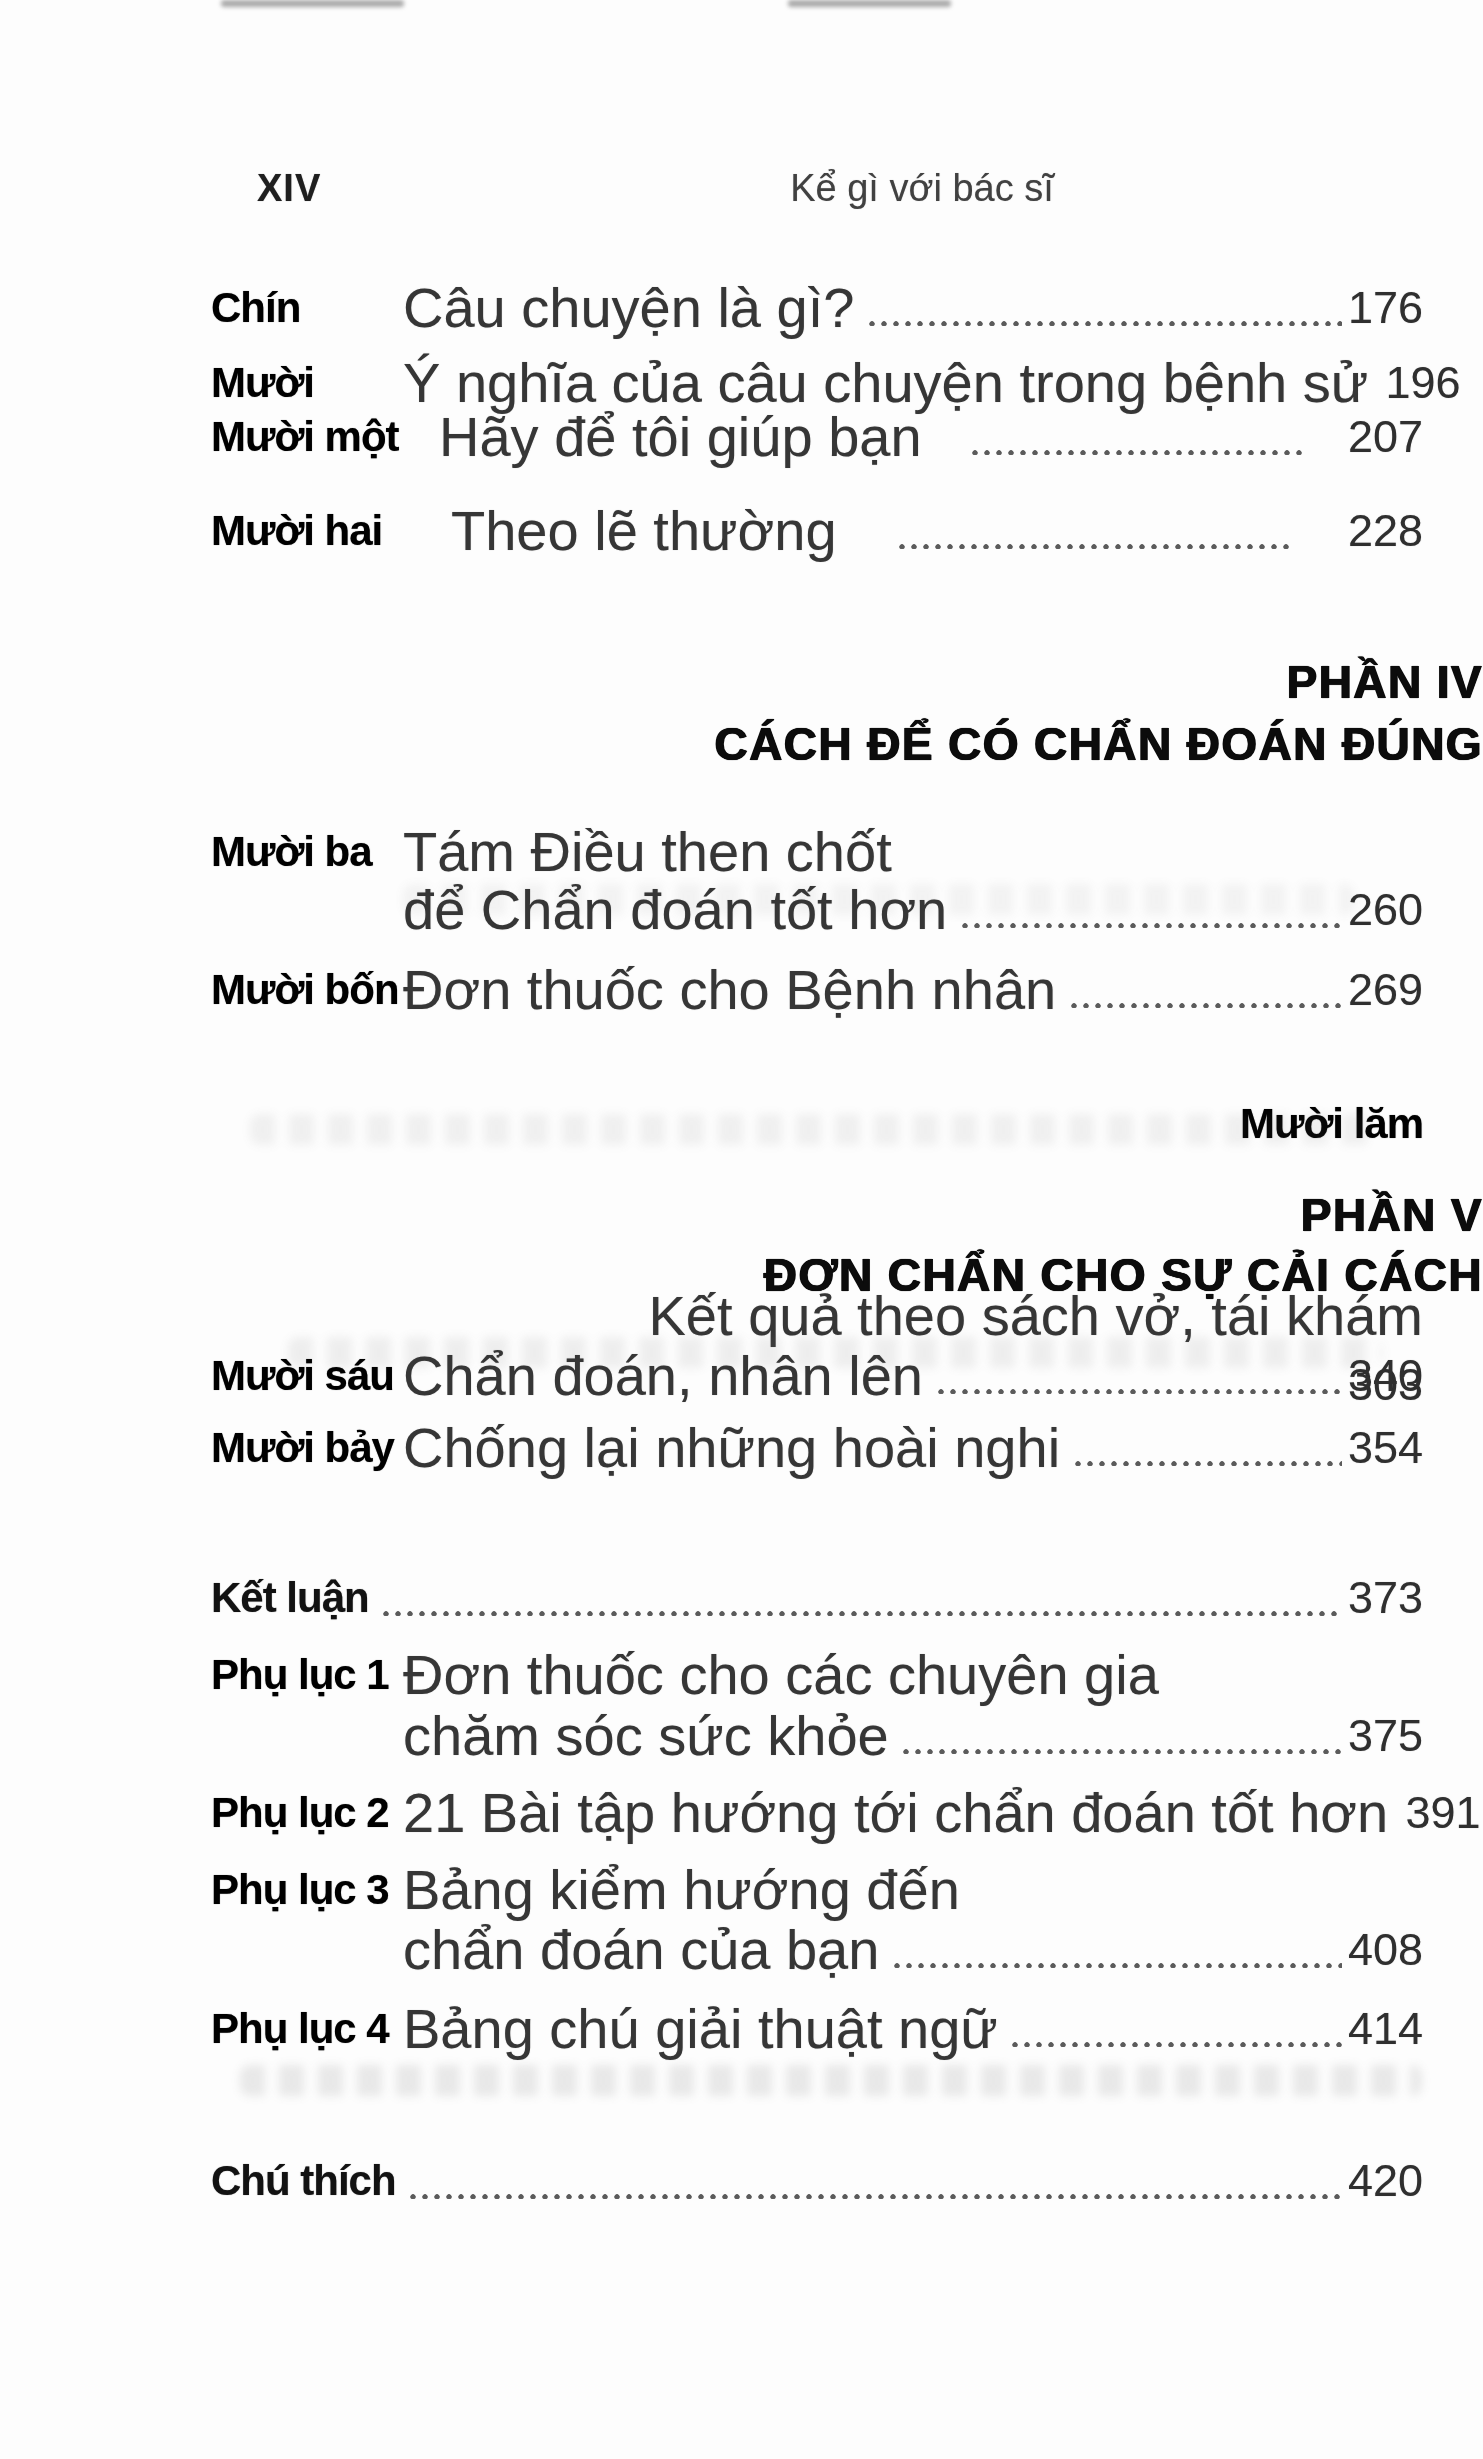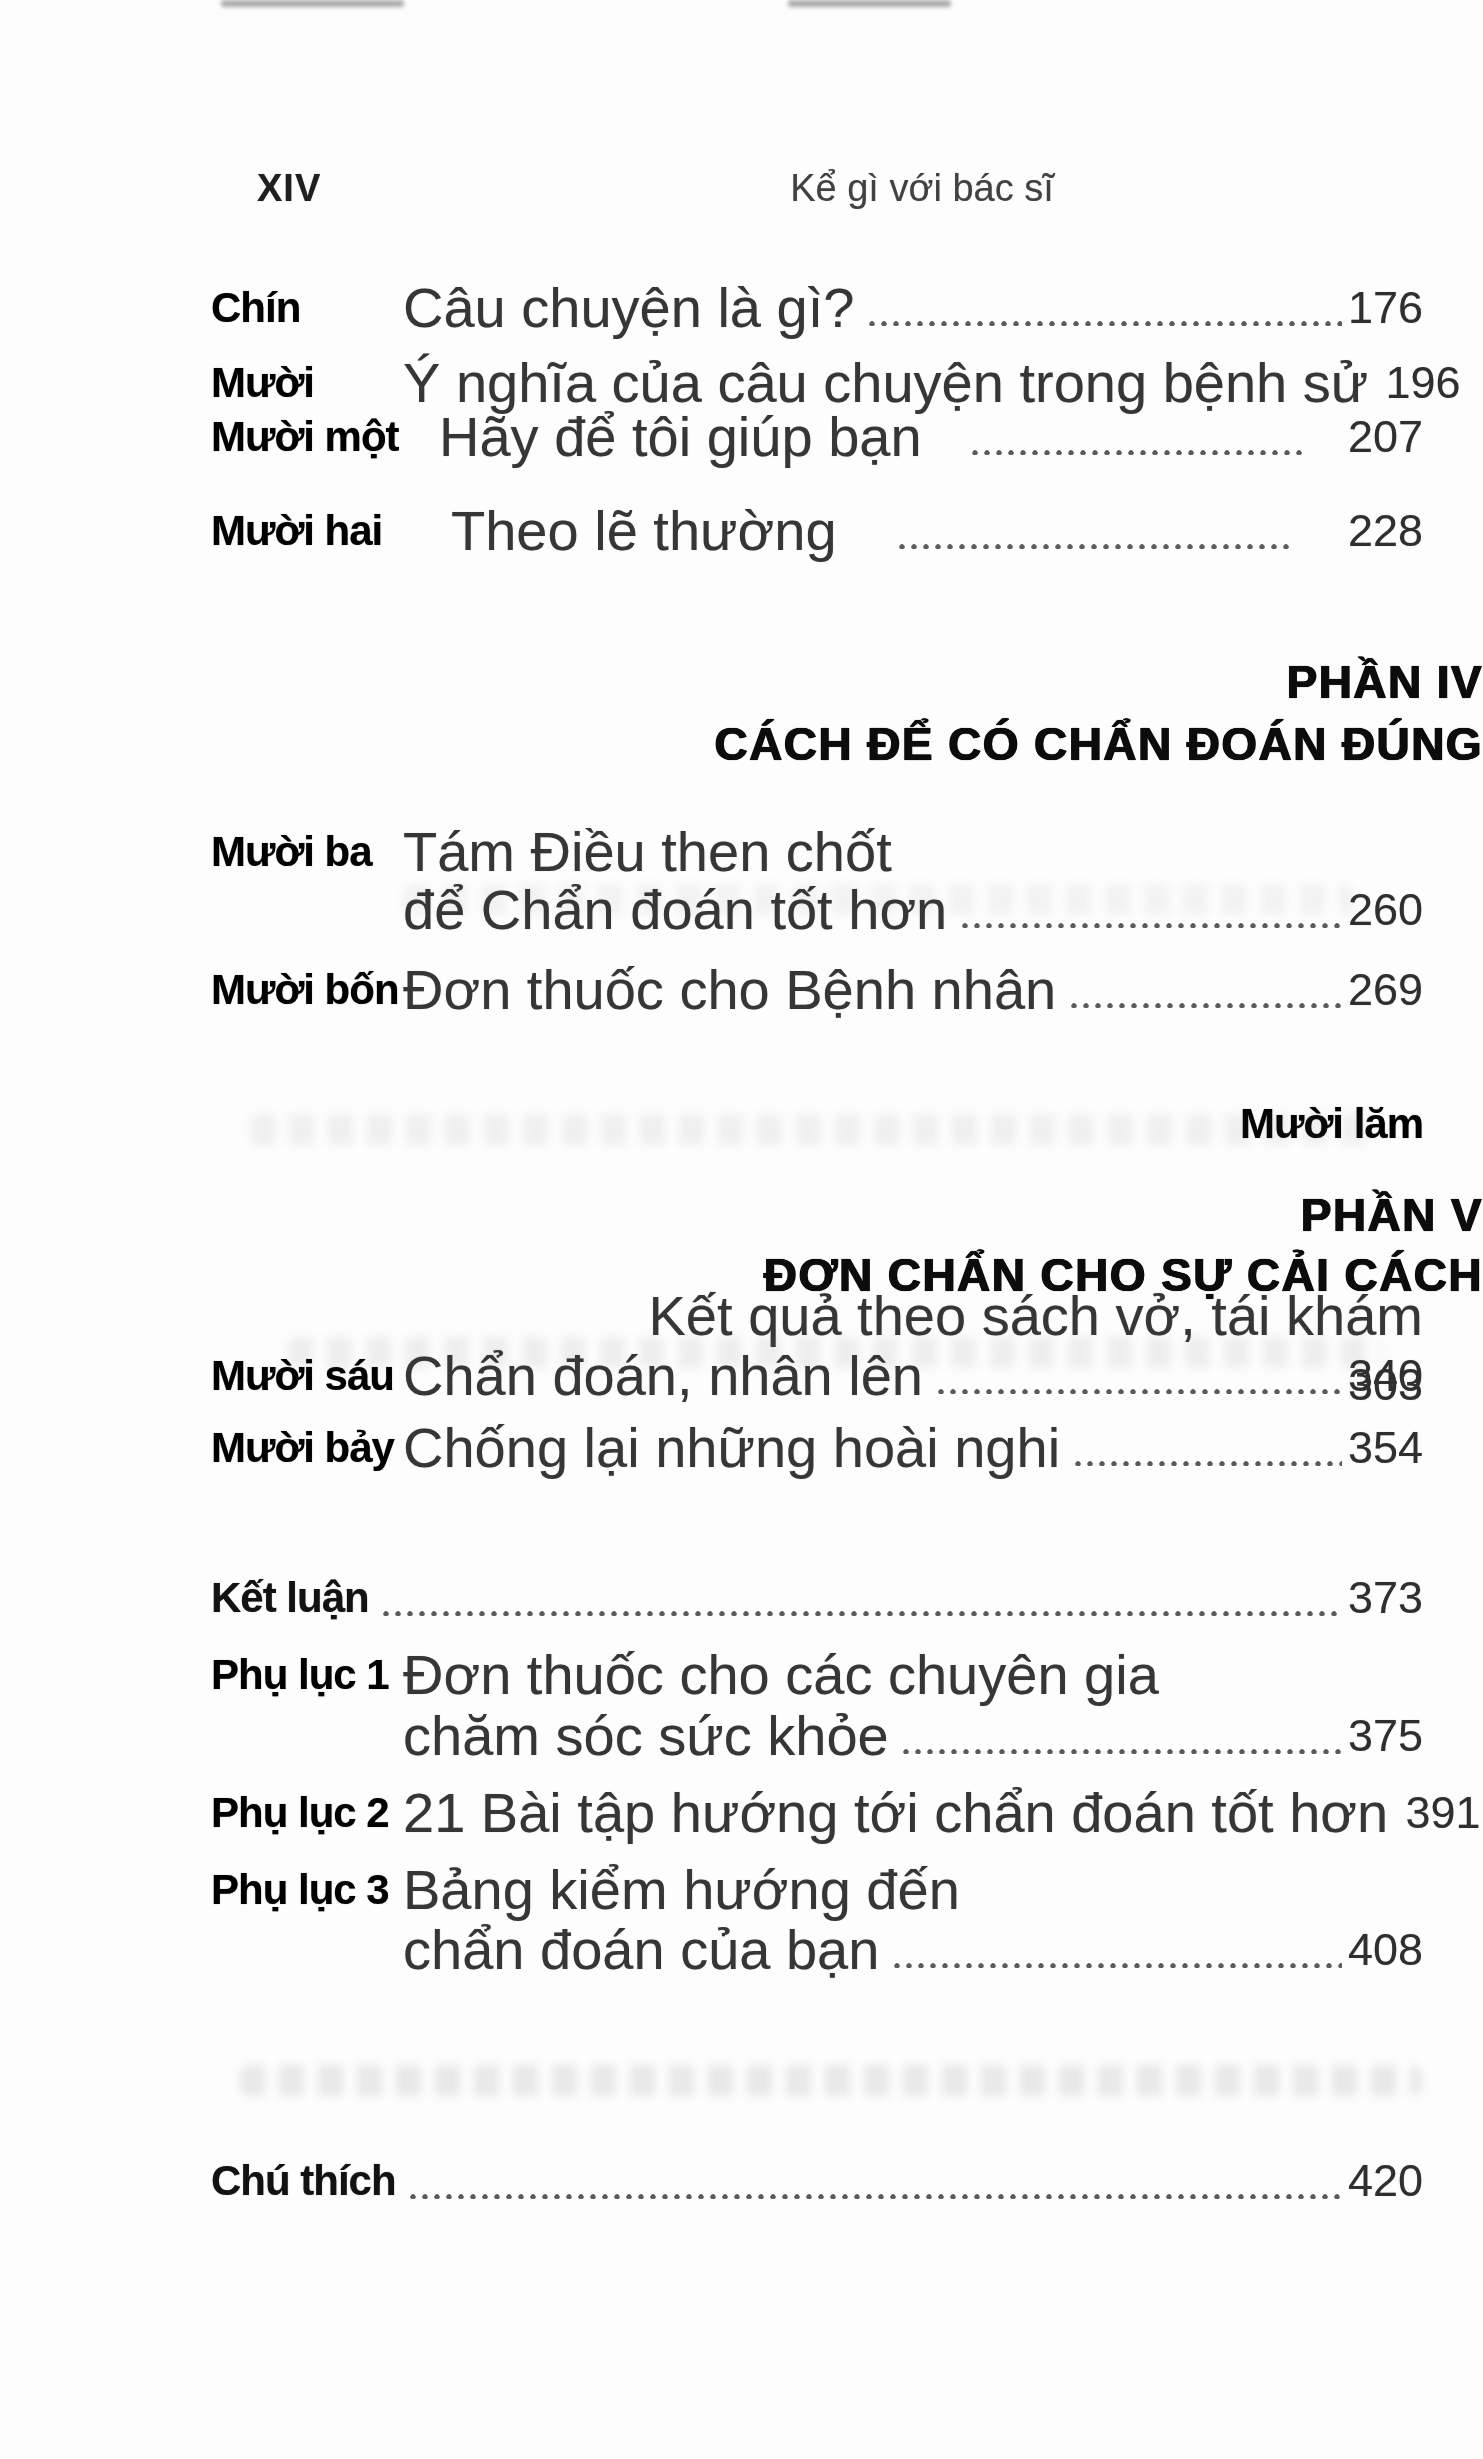--- a/index.html
+++ b/index.html
@@ -192,20 +192,26 @@
   <div class="row" style="top:1861px;">
     <span class="label">Phụ lục 3</span>
     <span class="title">Bảng kiểm hướng đến</span>
   </div>
   <div class="row" style="top:1921px;">
     <span class="indent"></span>
     <span class="title">chẩn đoán của bạn</span>
     <span class="leader"></span>
     <span class="page-num">408</span>
   </div>
+  <div class="row" style="top:2000px;">
+    <span class="label">Phụ lục 4</span>
+    <span class="title">Bảng chú giải thuật ngữ</span>
+    <span class="leader"></span>
+    <span class="page-num">414</span>
+  </div>
   <div class="ghost" style="top:2065px;left:240px;width:1182px;opacity:.14;"></div>
 
   <div class="row" style="top:2152px;">
     <span class="label-auto">Chú thích</span>
     <span class="leader"></span>
     <span class="page-num">420</span>
   </div>
 
 </div>
 

